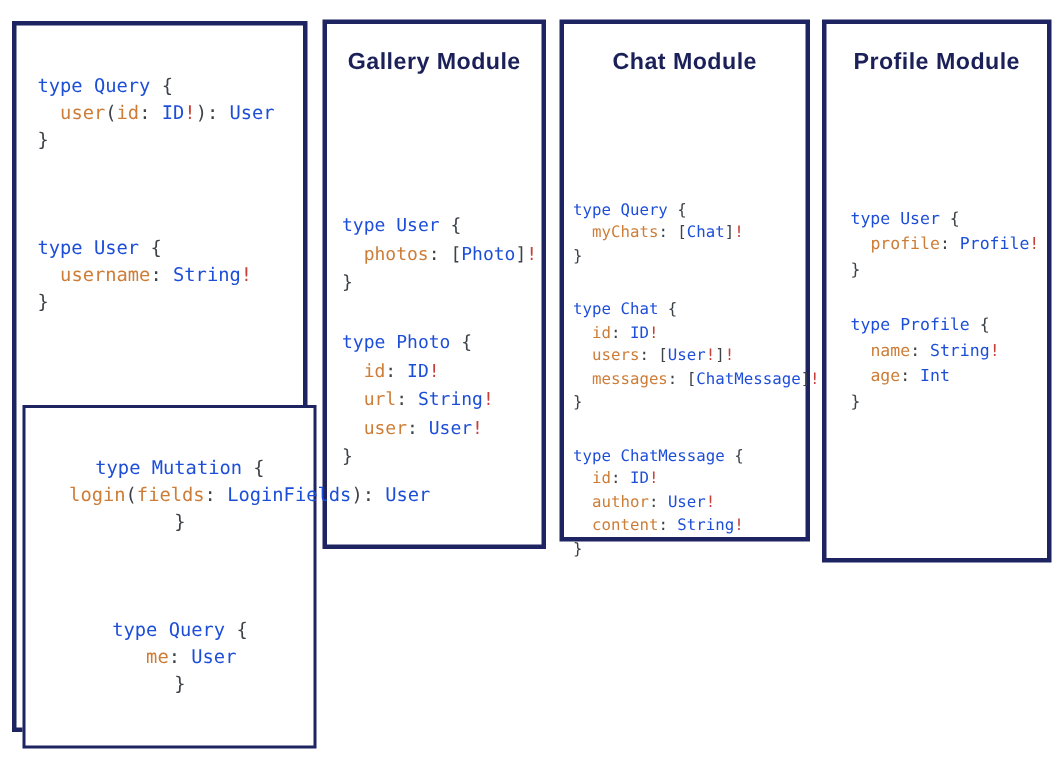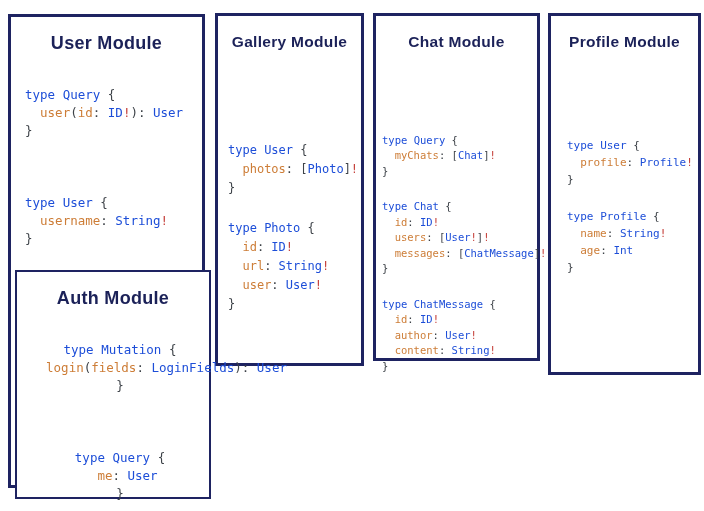--- a/index.html
+++ b/index.html
@@ -63,24 +63,22 @@
   .tok-f { color:#cd7d37; } 
   .tok-p { color:#3d4248; } 
   .tok-b { color:#c5403a; } 
 </style>
 </head>
 <body>
 
 <div class="stage">
 
   <div class="panel" id="panel-user">
-    <div class="panel-title">User Module</div>
     <div class="code"><div class="code-block"><div class="code-line"><span class="tok-k">type</span><span class="tok-p"> </span><span class="tok-t">Query</span><span class="tok-p"> {</span></div><div class="code-line"><span class="tok-p">  </span><span class="tok-f">user</span><span class="tok-p">(</span><span class="tok-f">id</span><span class="tok-p">: </span><span class="tok-t">ID</span><span class="tok-b">!</span><span class="tok-p">): </span><span class="tok-t">User</span></div><div class="code-line"><span class="tok-p">}</span></div></div><div class="code-block"><div class="code-line"><span class="tok-k">type</span><span class="tok-p"> </span><span class="tok-t">User</span><span class="tok-p"> {</span></div><div class="code-line"><span class="tok-p">  </span><span class="tok-f">username</span><span class="tok-p">: </span><span class="tok-t">String</span><span class="tok-b">!</span></div><div class="code-line"><span class="tok-p">}</span></div></div></div>
     <div class="auth-box">
-      <div class="panel-title">Auth Module</div>
       <div class="code"><div class="code-block"><div class="code-line"><span class="tok-k">type</span><span class="tok-p"> </span><span class="tok-t">Mutation</span><span class="tok-p"> {</span></div><div class="code-line"><span class="tok-p">  </span><span class="tok-f">login</span><span class="tok-p">(</span><span class="tok-f">fields</span><span class="tok-p">: </span><span class="tok-t">LoginFields</span><span class="tok-p">): </span><span class="tok-t">User</span></div><div class="code-line"><span class="tok-p">}</span></div></div><div class="code-block"><div class="code-line"><span class="tok-k">type</span><span class="tok-p"> </span><span class="tok-t">Query</span><span class="tok-p"> {</span></div><div class="code-line"><span class="tok-p">  </span><span class="tok-f">me</span><span class="tok-p">: </span><span class="tok-t">User</span></div><div class="code-line"><span class="tok-p">}</span></div></div></div>
     </div>
   </div>
 
   <div class="panel" id="panel-gallery">
     <div class="panel-title">Gallery Module</div>
     <div class="code"><div class="code-block"><div class="code-line"><span class="tok-k">type</span><span class="tok-p"> </span><span class="tok-t">User</span><span class="tok-p"> {</span></div><div class="code-line"><span class="tok-p">  </span><span class="tok-f">photos</span><span class="tok-p">: [</span><span class="tok-t">Photo</span><span class="tok-p">]</span><span class="tok-b">!</span></div><div class="code-line"><span class="tok-p">}</span></div></div><div class="code-block"><div class="code-line"><span class="tok-k">type</span><span class="tok-p"> </span><span class="tok-t">Photo</span><span class="tok-p"> {</span></div><div class="code-line"><span class="tok-p">  </span><span class="tok-f">id</span><span class="tok-p">: </span><span class="tok-t">ID</span><span class="tok-b">!</span></div><div class="code-line"><span class="tok-p">  </span><span class="tok-f">url</span><span class="tok-p">: </span><span class="tok-t">String</span><span class="tok-b">!</span></div><div class="code-line"><span class="tok-p">  </span><span class="tok-f">user</span><span class="tok-p">: </span><span class="tok-t">User</span><span class="tok-b">!</span></div><div class="code-line"><span class="tok-p">}</span></div></div></div>
   </div>
 
   <div class="panel" id="panel-chat">

